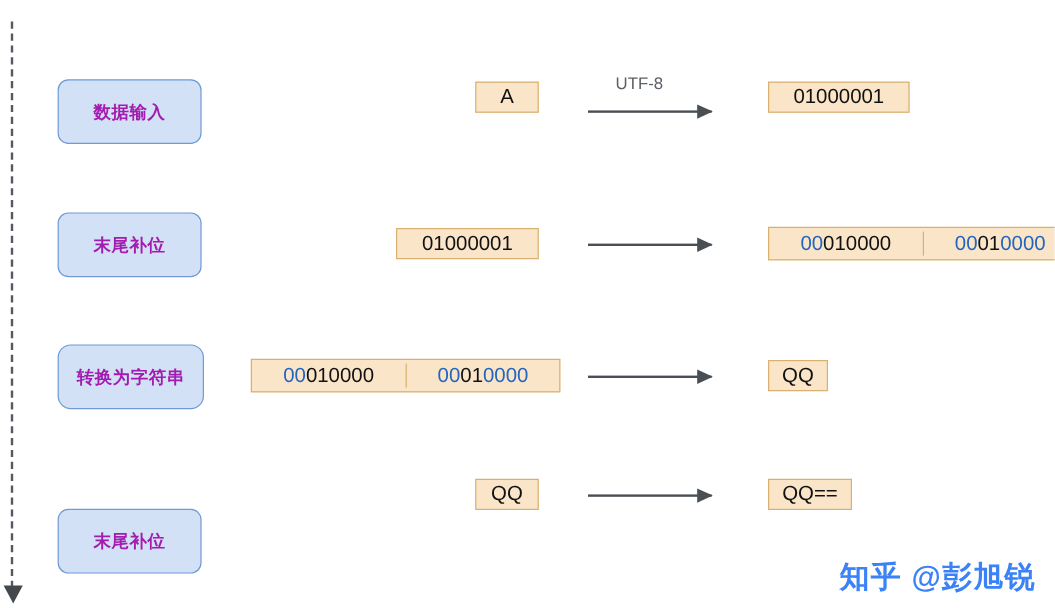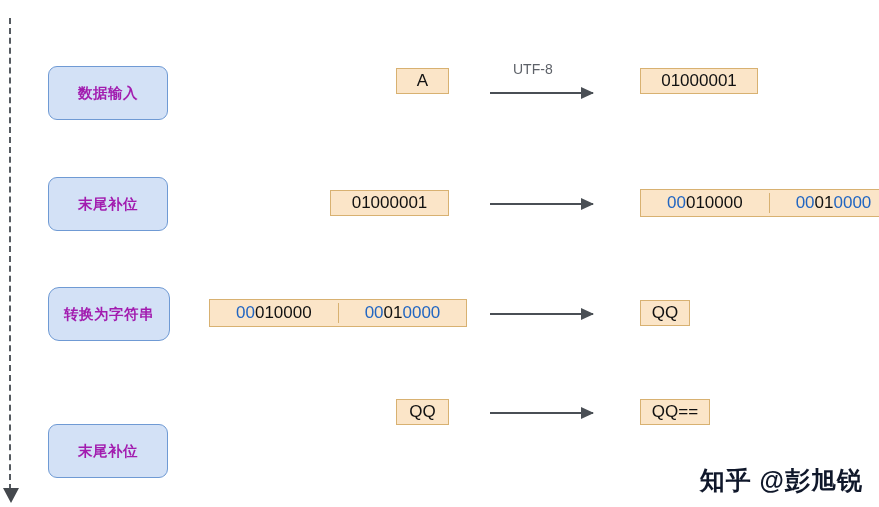--- a/index.html
+++ b/index.html
@@ -108,21 +108,21 @@
     white-space: nowrap;
   }
 
   
   .watermark {
     position: absolute;
     right: 16px;
     bottom: 10px;
     font-size: 25px;
     font-weight: bold;
-    color: #0f172a;
+    color: #3b82f6;
     letter-spacing: 1px;
     white-space: nowrap;
     user-select: none;
   }
 </style>
 </head>
 <body>
 
 <div id="canvas">
 

